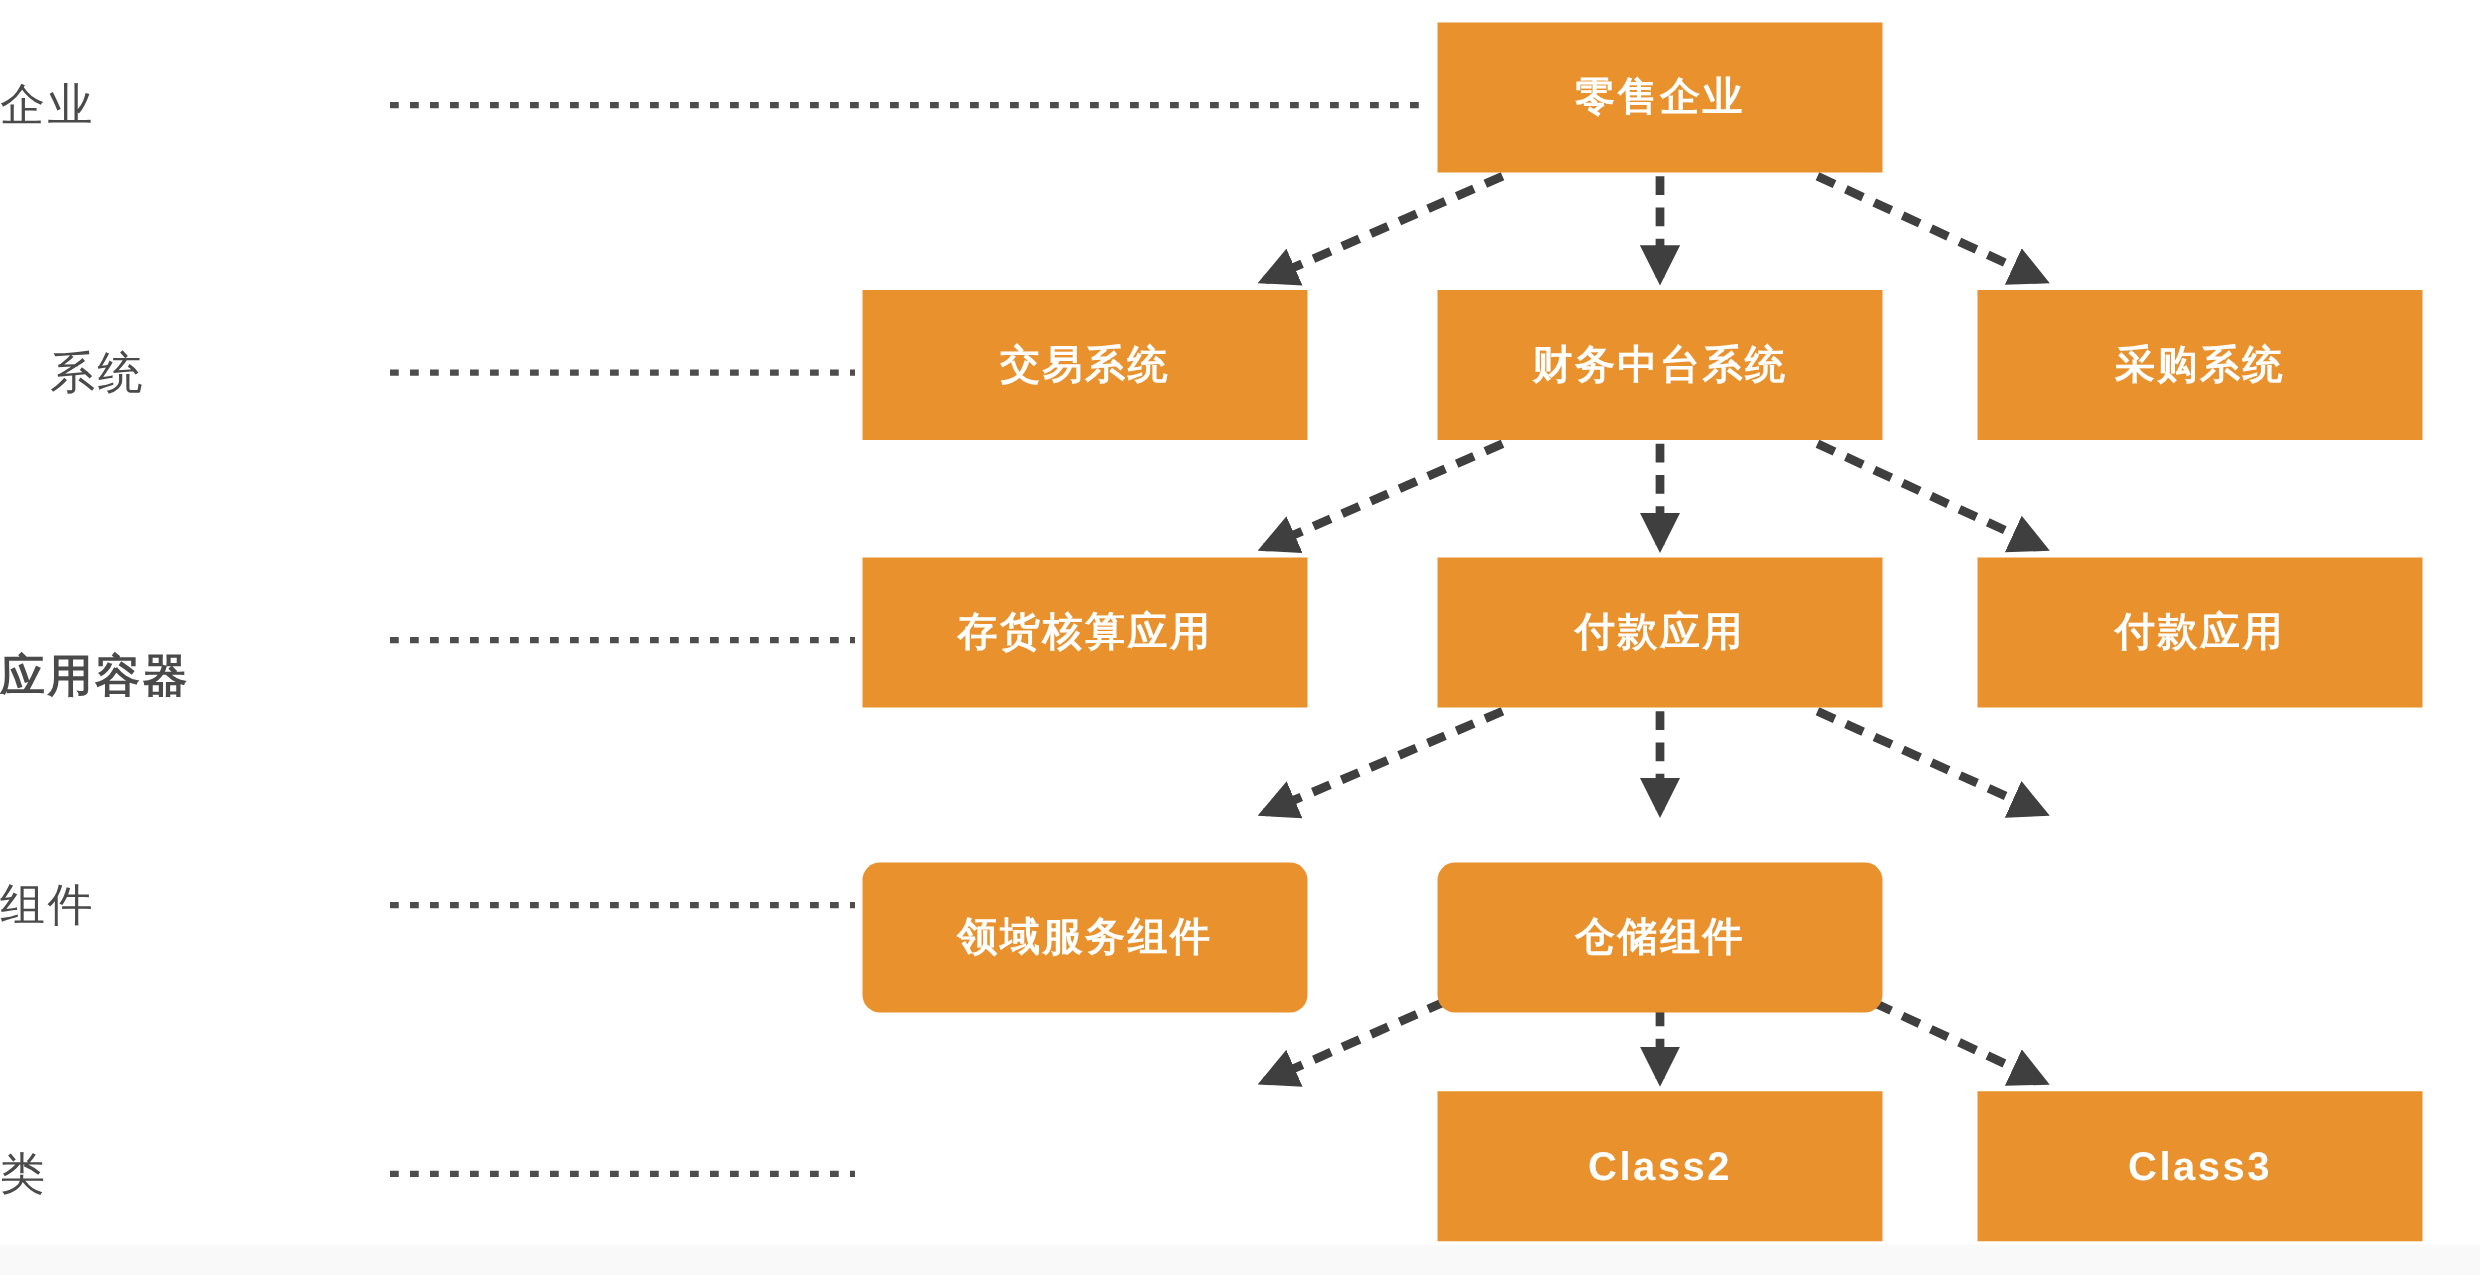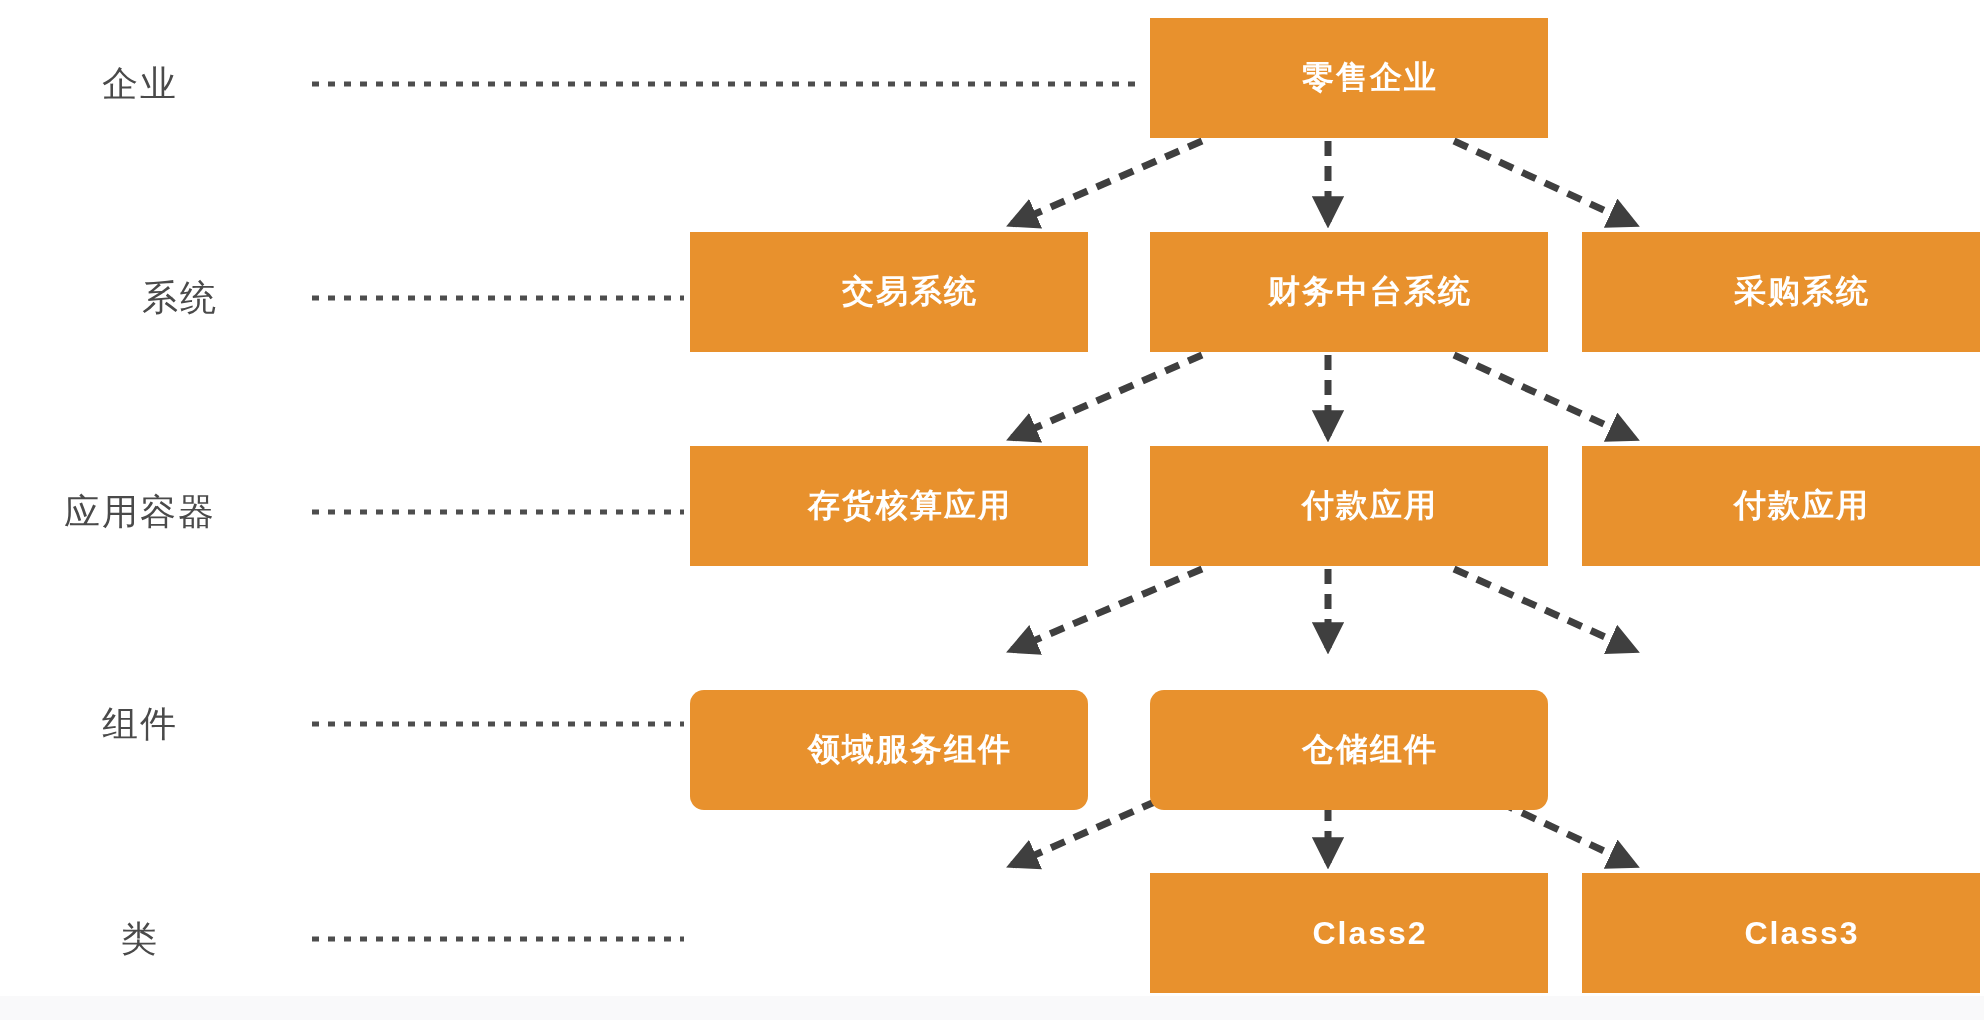--- a/index.html
+++ b/index.html
@@ -19,52 +19,51 @@
     position: absolute;
     left: 0; top: 0;
     width: 1984px;
     height: 1020px;
     pointer-events: none;
   }
   .level-label {
     position: absolute;
     left: 0;
     width: 280px;
-    text-align: center;
+    text-align: left;
     font-size: 36px;
     line-height: 48px;
     font-weight: 500;
     color: #4a4a4a;
     letter-spacing: 2px;
   }
   .node {
     position: absolute;
     width: 356px;
     height: 120px;
     background: #e8912d;
     color: #ffffff;
     display: flex;
     align-items: center;
     justify-content: center;
     font-size: 32px;
     font-weight: 600;
     letter-spacing: 2px;
-    padding-left: 42px;
   }
   .col-left   { left: 690px; }
   .col-center { left: 1150px; }
   .col-right  { left: 1582px; }
   .row-1 { top: 18px; }
   .row-2 { top: 232px; }
   .row-3 { top: 446px; }
   .row-4 { top: 690px; border-radius: 14px; }
   .row-5 { top: 873px; }
   .lbl-1 { top: 60px; }
   .lbl-2 { top: 274px; margin-left: 40px; }
-  .lbl-3 { top: 488px; }
+  .lbl-3 { top: 517px; font-weight: bold; }
   .lbl-4 { top: 700px; }
   .lbl-5 { top: 915px; }
   .bottom-strip {
     position: absolute;
     left: 0;
     top: 996px;
     width: 1984px;
     height: 24px;
     background: #f9f9fa;
   }

